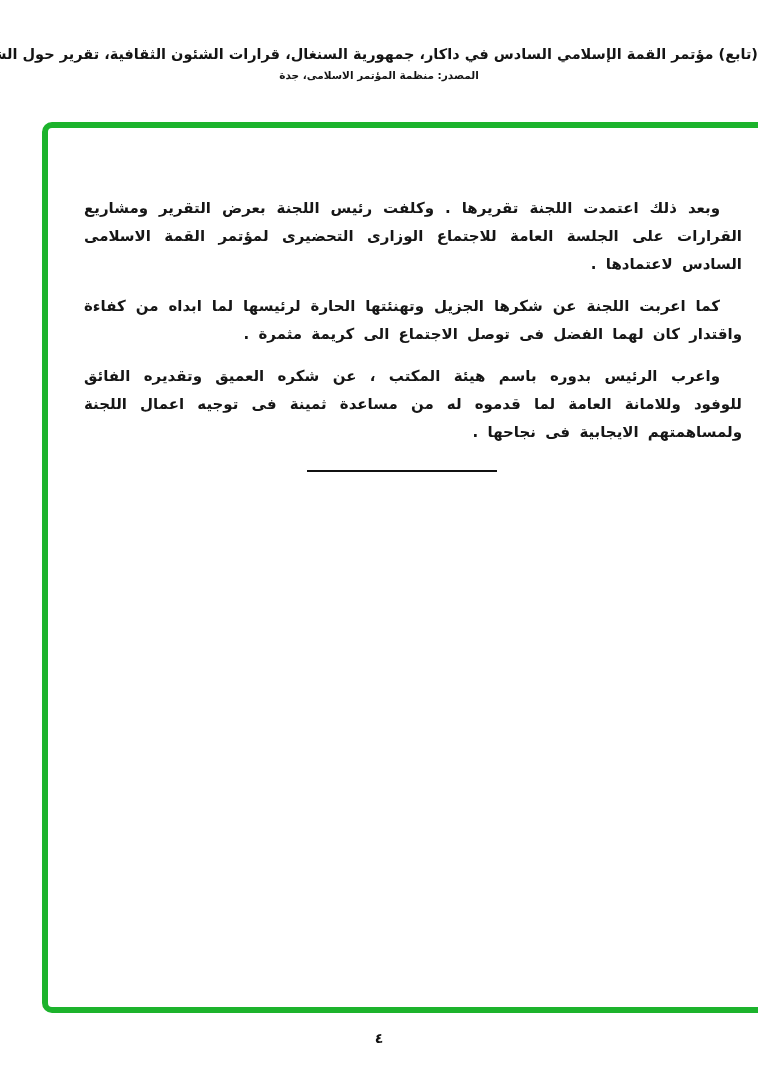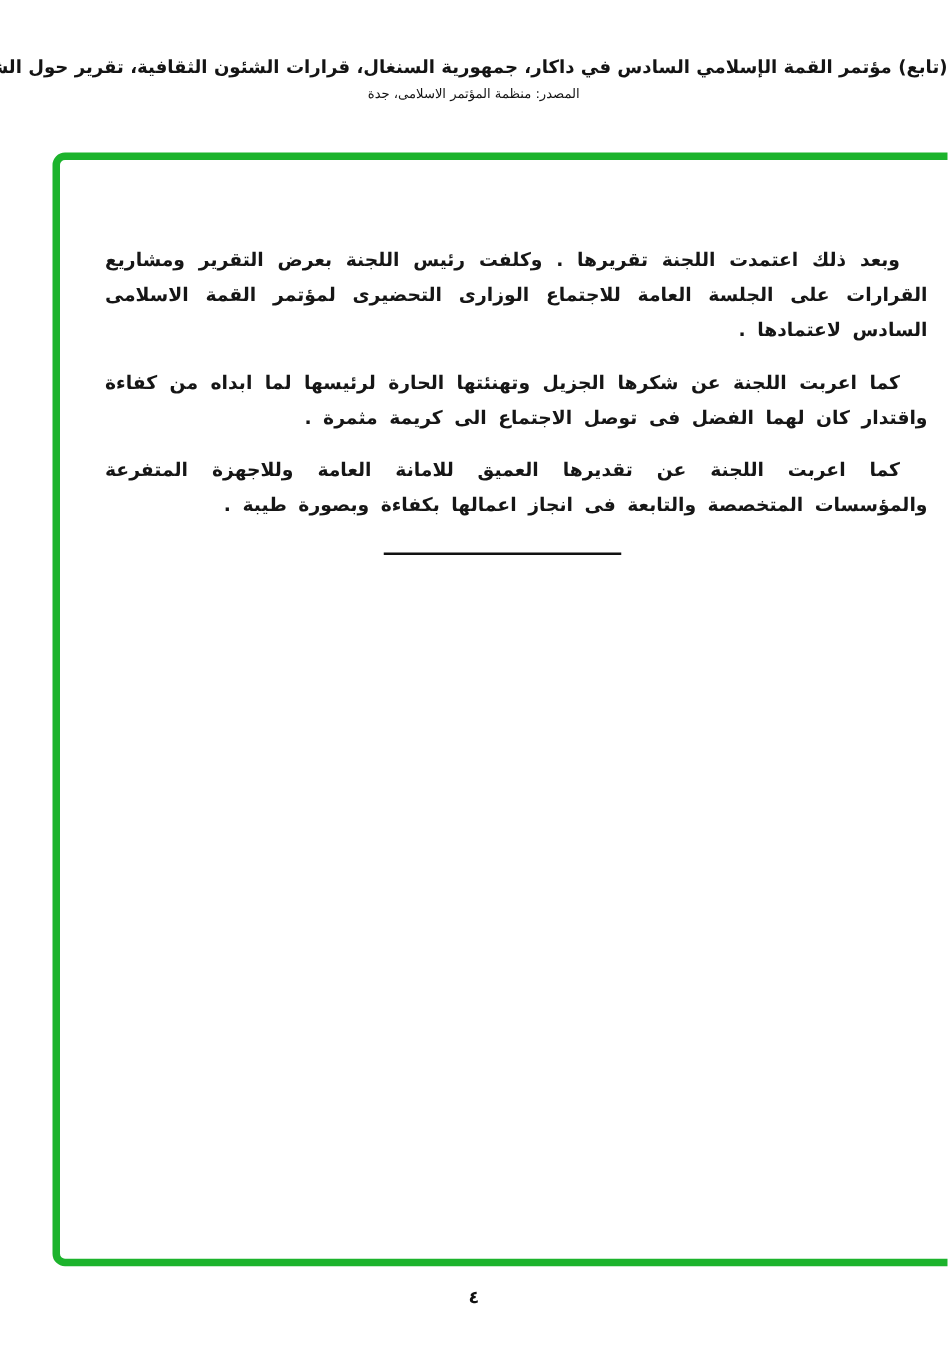--- a/index.html
+++ b/index.html
@@ -23,21 +23,21 @@
     color: #141414;
   }
   .doc-header .title-line {
     font-size: 14.5px;
     font-weight: bold;
     letter-spacing: 0.2px;
     white-space: nowrap;
   }
   .doc-header .source-line {
     font-size: 10.5px;
-    font-weight: normal;
+    font-weight: bold;
     margin-top: 7px;
   }
 
   
   .green-frame {
     position: absolute;
     left: 42px;
     top: 122px;
     width: 736px;
     height: 891px;
@@ -96,20 +96,20 @@
 
   <header class="doc-header">
     <div class="title-line">(تابع) مؤتمر القمة الإسلامي السادس في داكار، جمهورية السنغال، قرارات الشئون الثقافية، تقرير حول الشئون الثقافية</div>
     <div class="source-line">المصدر: منظمة المؤتمر الاسلامى، جدة</div>
   </header>
 
   <div class="green-frame">
     <div class="doc-body">
       <p>وبعد ذلك اعتمدت اللجنة تقريرها . وكلفت رئيس اللجنة بعرض التقرير ومشاريع القرارات على الجلسة العامة للاجتماع الوزارى التحضيرى لمؤتمر القمة الاسلامى السادس لاعتمادها .</p>
       <p>كما اعربت اللجنة عن شكرها الجزيل وتهنئتها الحارة لرئيسها لما ابداه من كفاءة واقتدار كان لهما الفضل فى توصل الاجتماع الى كريمة مثمرة .</p>
-      <p>كما اعربت اللجنة عن تقديرها العميق للامانة العامة وللاجهزة المتفرعة والمؤسسات المتخصصة والتابعة فى انجاز اعمالها بكفاءة وبصورة طيبة .</p>
+      <p>واعرب الرئيس بدوره باسم هيئة المكتب ، عن شكره العميق وتقديره الفائق للوفود وللامانة العامة لما قدموه له من مساعدة ثمينة فى توجيه اعمال اللجنة ولمساهمتهم الايجابية فى نجاحها .</p>
       <div class="end-divider"></div>
     </div>
   </div>
 
   <div class="page-number">٤</div>
 
 </div>
 
 </body></html>

